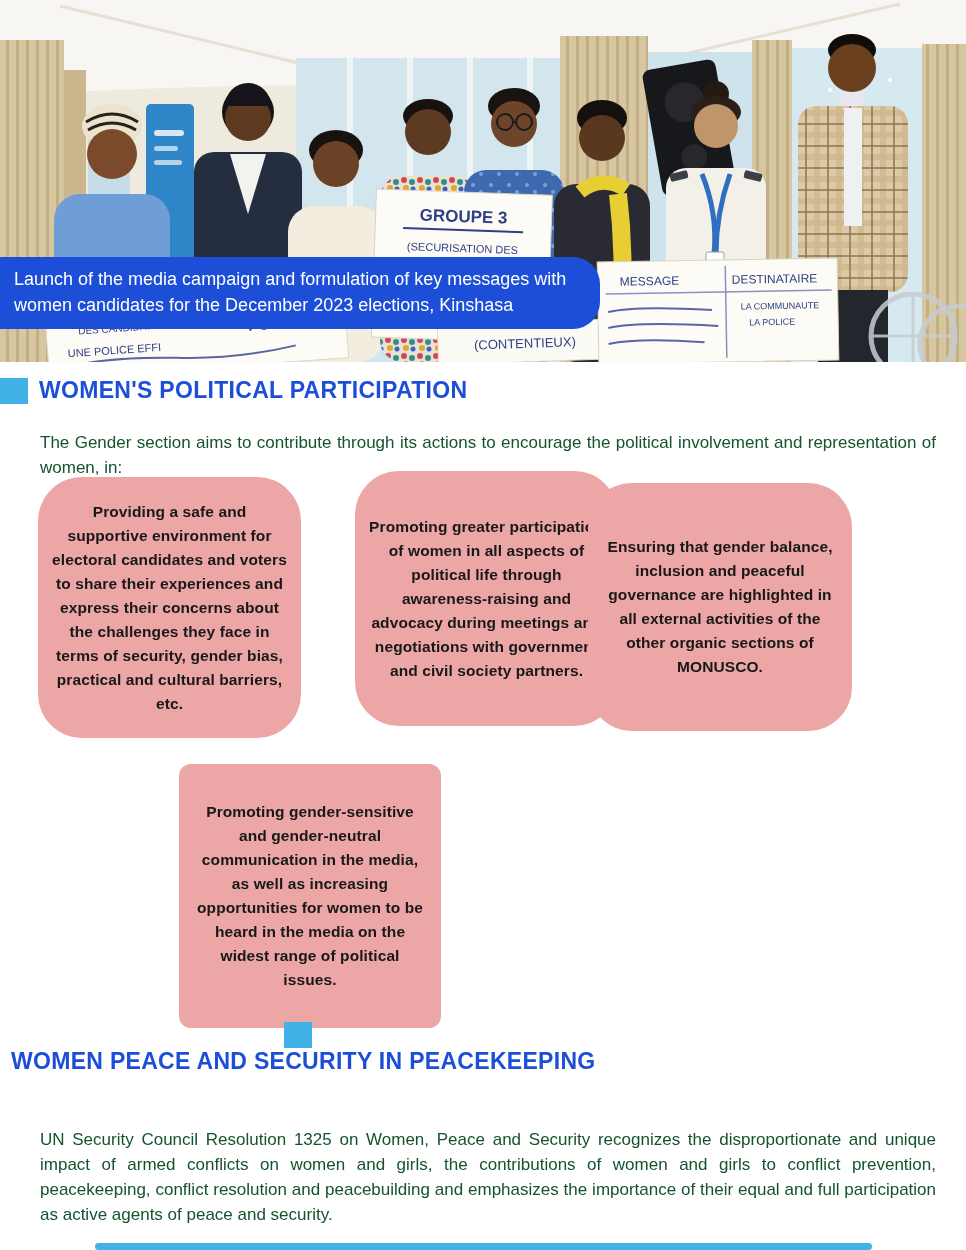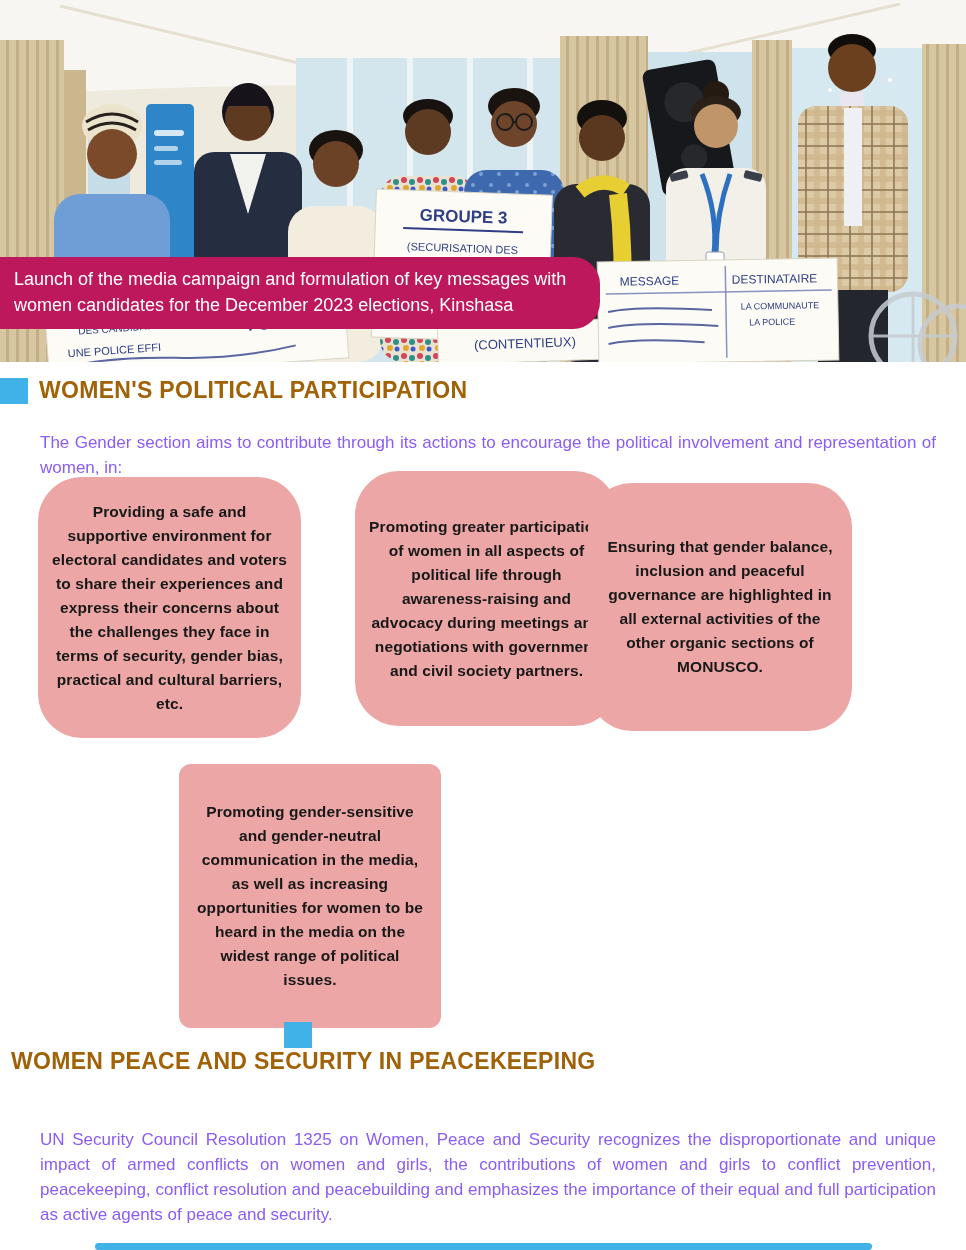--- a/index.html
+++ b/index.html
@@ -6,37 +6,37 @@
   .page{
     position:relative;width:966px;height:1250px;background:#ffffff;overflow:hidden;
     font-family:"Liberation Sans",sans-serif;color:#222;
   }
   
   .photo-wrap{position:absolute;left:0;top:0;width:966px;height:362px;}
   .photo-svg{display:block;width:966px;height:362px;}
   .photo-svg text{font-family:"Liberation Sans",sans-serif;fill:#2f3e85;}
   .caption{
     position:absolute;left:0;top:257px;width:560px;
-    background:#be185d;color:#ffffff;
+    background:#1d4ed8;color:#ffffff;
     border-radius:0 27px 27px 0;
     padding:9px 26px 11px 14px;
     font-size:18px;line-height:26px;font-weight:400;
   }
   
   .sec-header{position:absolute;left:0;display:flex;align-items:center;}
   .sec-header .bullet{width:28px;height:26px;background:#41b2e8;flex:0 0 auto;}
   .sec-header .title{
-    margin-left:11px;font-size:23px;font-weight:800;color:#a16207;
+    margin-left:11px;font-size:23px;font-weight:800;color:#1d4ed8;
     letter-spacing:0.3px;white-space:nowrap;
   }
   .h1{top:377px;}
   .h2{top:1022px;flex-direction:column;}
   .para{
     position:absolute;left:40px;width:896px;
-    font-size:17px;line-height:25px;color:#8b5cf6;
+    font-size:17px;line-height:25px;color:#14532d;
     text-align:justify;
   }
   .p1{top:413px;}
   .p2{top:1110px;}
   
   .card{
     position:absolute;background:#eca6a6;border-radius:44px;
     display:flex;align-items:center;
     padding:14px 13px;box-sizing:border-box;
     text-align:center;font-weight:700;color:#181818;

